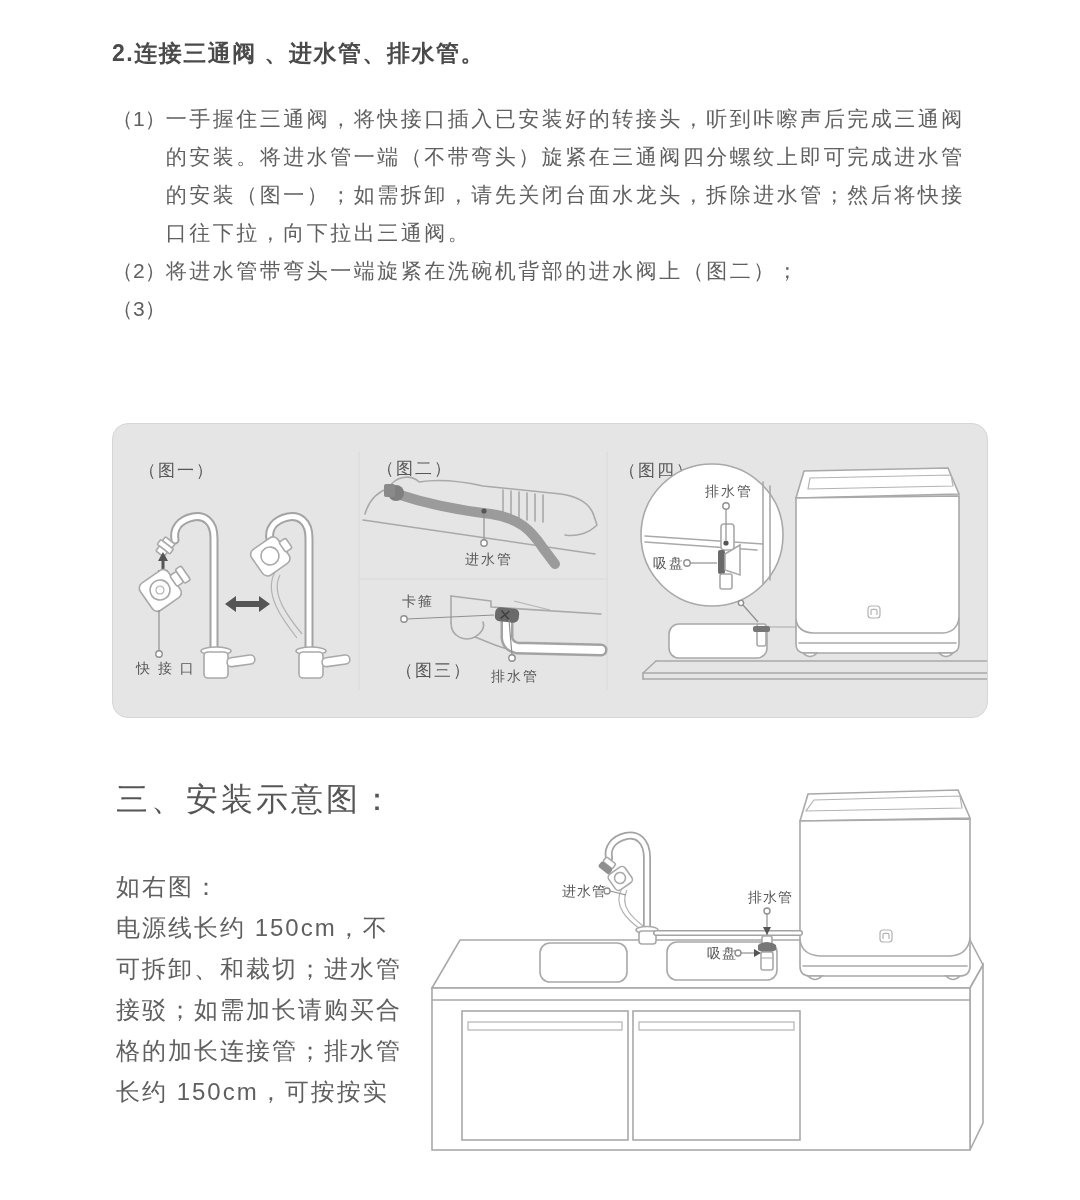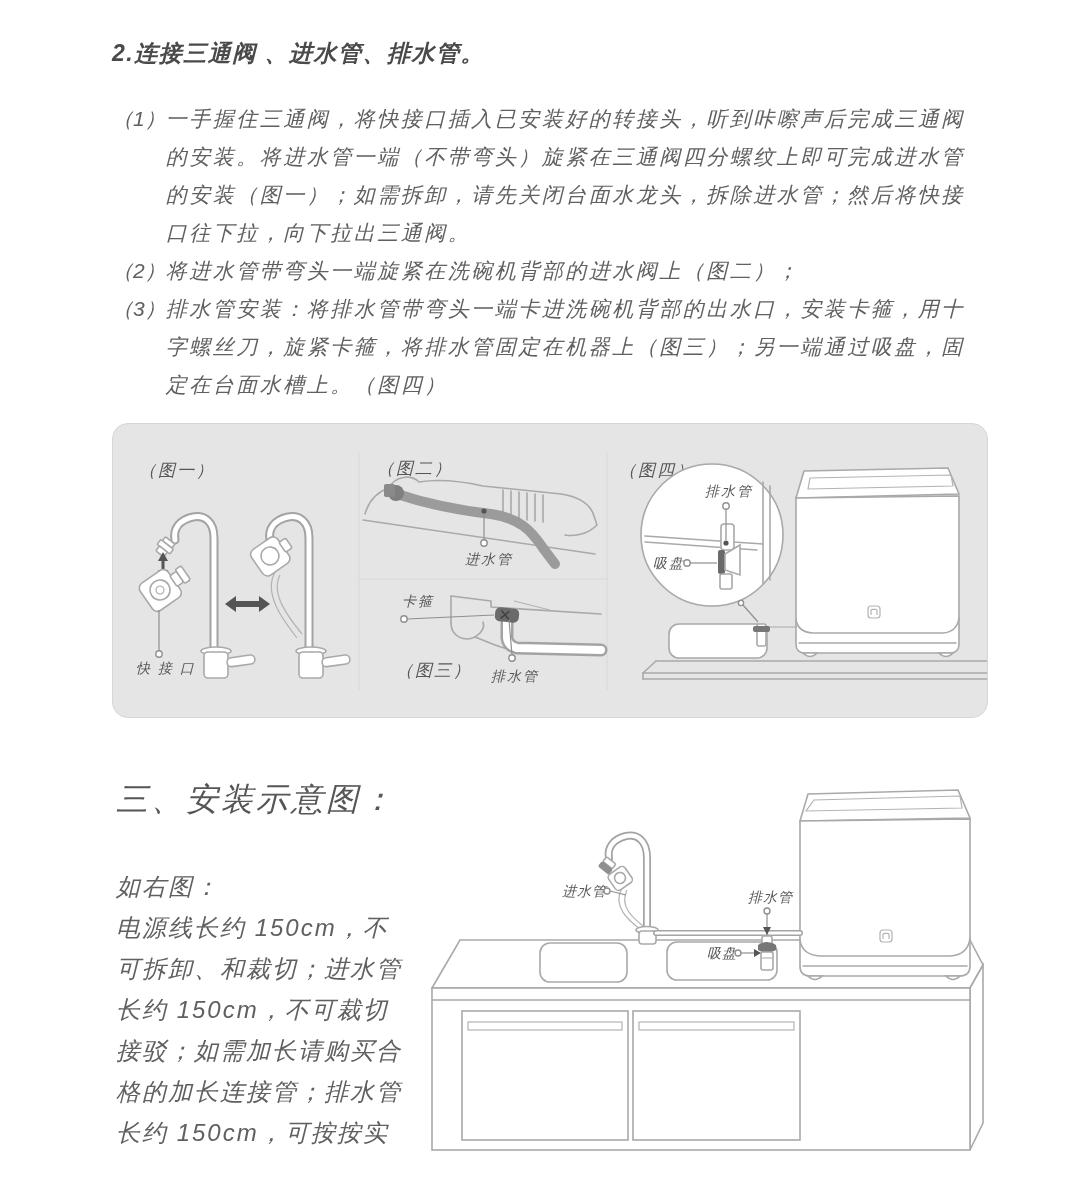--- a/index.html
+++ b/index.html
@@ -1,18 +1,18 @@
 <!DOCTYPE html>
 <html><head>
 <meta charset="utf-8">
 <style>
   html,body{margin:0;padding:0;background:#ffffff;}
   body{width:1080px;height:1200px;position:relative;overflow:hidden;
        font-family:"Liberation Sans",sans-serif;color:#5e5e5e;}
-  .abs{position:absolute;font-style:italic;}
+  .abs{position:absolute;}
   .doc-title{left:112px;top:38px;font-size:23px;font-weight:bold;color:#4a4a4a;letter-spacing:1.5px;}
   .steps{left:112px;top:100px;width:900px;}
   .step{display:flex;font-size:21px;line-height:38px;letter-spacing:2.5px;color:#606060;}
   .step .num{flex:0 0 44px;letter-spacing:0;}
   .step .txt{width:806px;}
   .figure-box{left:112px;top:423px;width:874px;height:293px;border:1.5px solid #d6d6d6;border-radius:16px;background:#e5e5e5;}
   .sec3-title{left:116px;top:778px;font-size:32px;color:#565656;letter-spacing:3px;}
   .note{left:116px;top:866px;font-size:24px;line-height:41px;letter-spacing:2px;color:#606060;}
   .schematic{left:430px;top:778px;width:555px;height:422px;}
   svg{display:block;}
@@ -39,21 +39,20 @@
   <div class="step">
     <span class="num">（1）</span>
     <span class="txt">一手握住三通阀，将快接口插入已安装好的转接头，听到咔嚓声后完成三通阀的安装。将进水管一端（不带弯头）旋紧在三通阀四分螺纹上即可完成进水管的安装（图一）；如需拆卸，请先关闭台面水龙头，拆除进水管；然后将快接口往下拉，向下拉出三通阀。</span>
   </div>
   <div class="step">
     <span class="num">（2）</span>
     <span class="txt">将进水管带弯头一端旋紧在洗碗机背部的进水阀上（图二）；</span>
   </div>
   <div class="step">
     <span class="num">（3）</span>
-    <span class="txt">排水管安装：将排水管带弯头一端卡进洗碗机背部的出水口，安装卡箍，用十字螺丝刀，旋紧卡箍，将排水管固定在机器上（图三）；另一端通过吸盘，固定在台面水槽上。（图四）</span>
   </div>
 </div>
 
 <div class="abs figure-box">
 <svg width="874" height="293" viewBox="0 0 874 293">
 
   <line class="divider" x1="246" y1="28" x2="246" y2="266"></line>
   <line class="divider" x1="494" y1="28" x2="494" y2="266"></line>
   <line class="divider" x1="246" y1="155" x2="494" y2="155"></line>
 
@@ -224,21 +223,20 @@
   </g>
 </svg>
 </div>
 
 <div class="abs sec3-title">三、安装示意图：</div>
 
 <div class="abs note">
   <div>如右图：</div>
   <div>电源线长约 150cm，不</div>
   <div>可拆卸、和裁切；进水管</div>
-  <div>长约 150cm，不可裁切</div>
   <div>接驳；如需加长请购买合</div>
   <div>格的加长连接管；排水管</div>
   <div>长约 150cm，可按按实</div>
 </div>
 
 <div class="abs schematic">
 <svg width="555" height="422" viewBox="0 0 555 422">
 
   <g>
     <polygon class="lnw" points="2,210 30,162 540,162 553,187 540,210"></polygon>

